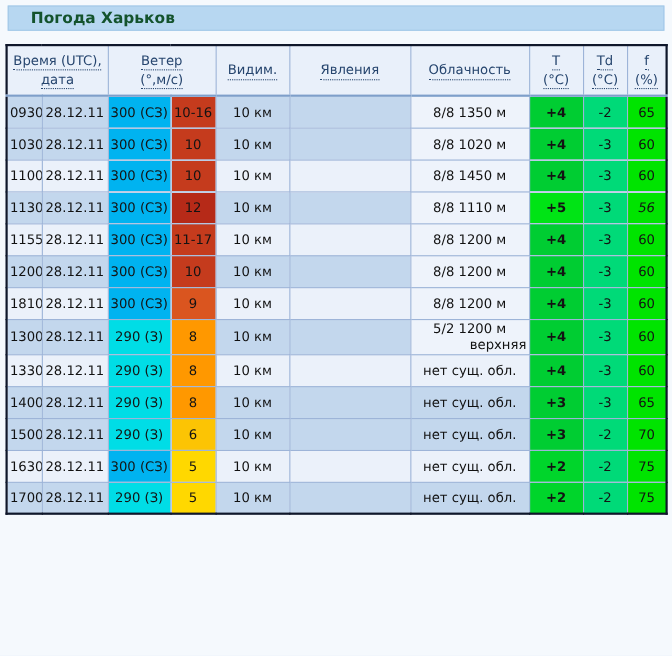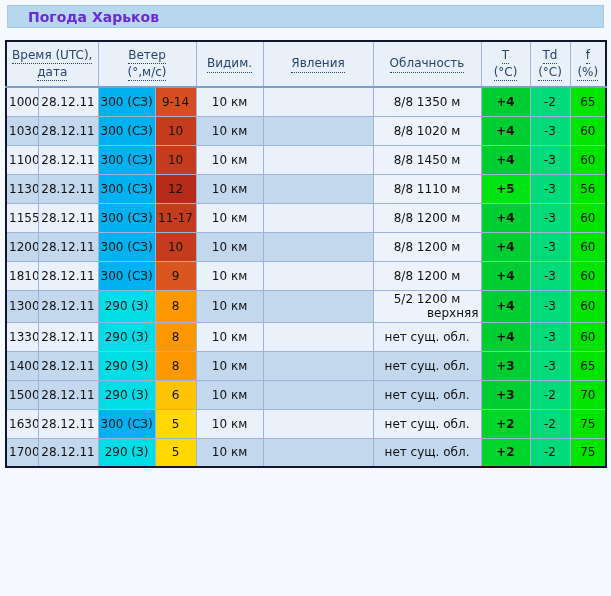--- a/index.html
+++ b/index.html
@@ -15,21 +15,21 @@
     height: 23px;
     background: #b7d7f1;
     border: 1px solid #a3c8e8;
     display: flex;
     align-items: center;
     padding-left: 20px;
   }
   .titlebar .title {
     font-weight: bold;
     font-size: 14px;
-    color: #6d28d9;
+    color: #14532d;
   }
   table.wx {
     margin: 12px 0 0 5px;
     border-collapse: collapse;
     table-layout: fixed;
     width: 601px;
     background: #ebf1fa;
   }
   table.wx td, table.wx th {
     border: 1px solid #9db4d8;
@@ -103,25 +103,25 @@
         <span class="hl">Td</span><br>
         <span class="hl">(°C)</span>
       </th>
       <th>
         <span class="hl">f</span><br>
         <span class="hl">(%)</span>
       </th>
     </tr>
   </thead>
   <tbody id="wx-body">
-      <tr class="stripe-white">
-    <td class="c-time">1000</td>
-    <td class="c-date">28.12.11</td>
-    <td class="c-wdir" style="background: rgb(0, 179, 240);">300 (СЗ)</td>
-    <td class="c-wspd" style="background: rgb(214, 77, 31);">9-14</td>
+      <tr class="stripe-blue">
+    <td class="c-time">0930</td>
+    <td class="c-date">28.12.11</td>
+    <td class="c-wdir" style="background: rgb(0, 179, 240);">300 (СЗ)</td>
+    <td class="c-wspd" style="background: rgb(197, 59, 29);">10-16</td>
     <td class="c-vis">10 км</td>
     <td class="c-phen"></td>
     <td class="c-cloud cloud-white">
       <div class="cloud-line1">8/8 1350 м</div>
 
     </td>
     <td class="c-t" style="background: rgb(0, 205, 50);">+4</td>
     <td class="c-td" style="background: rgb(0, 218, 120);">-2</td>
     <td class="c-f" style="background: rgb(0, 228, 0);">65</td>
   </tr>
@@ -161,21 +161,21 @@
     <td class="c-wdir" style="background: rgb(0, 179, 240);">300 (СЗ)</td>
     <td class="c-wspd" style="background: rgb(182, 42, 24);">12</td>
     <td class="c-vis">10 км</td>
     <td class="c-phen"></td>
     <td class="c-cloud cloud-white">
       <div class="cloud-line1">8/8 1110 м</div>
 
     </td>
     <td class="c-t" style="background: rgb(0, 228, 21);">+5</td>
     <td class="c-td" style="background: rgb(0, 218, 120);">-3</td>
-    <td class="c-f" style="background: rgb(0, 228, 0);">56</td>
+    <td class="c-f" style="background: rgb(0, 228, 0); font-style: italic;">56</td>
   </tr>
       <tr class="stripe-white">
     <td class="c-time">1155</td>
     <td class="c-date">28.12.11</td>
     <td class="c-wdir" style="background: rgb(0, 179, 240);">300 (СЗ)</td>
     <td class="c-wspd" style="background: rgb(197, 59, 29);">11-17</td>
     <td class="c-vis">10 км</td>
     <td class="c-phen"></td>
     <td class="c-cloud cloud-white">
       <div class="cloud-line1">8/8 1200 м</div>

